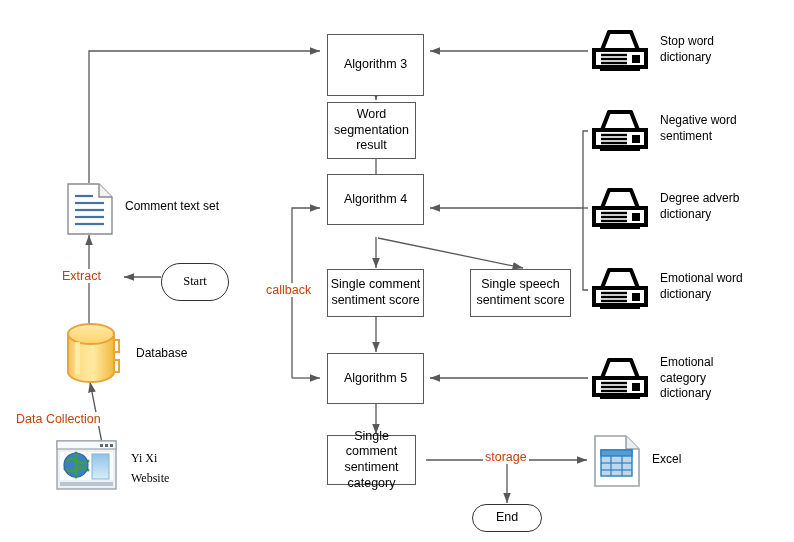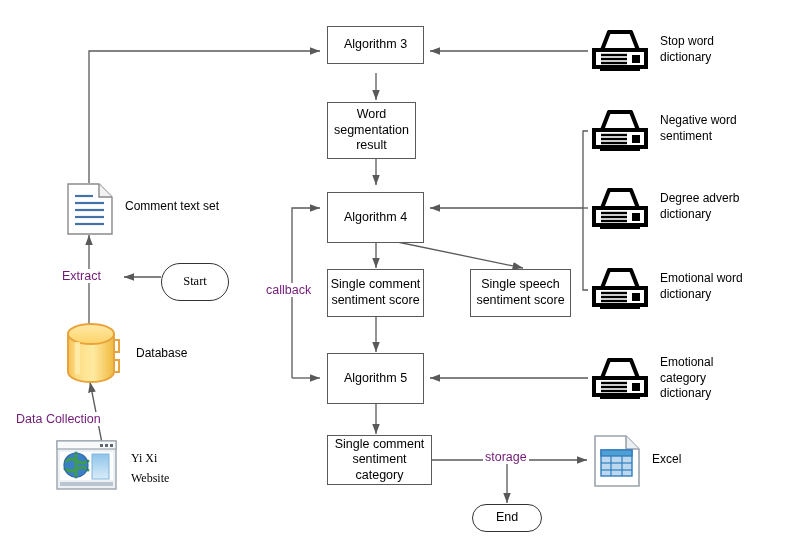--- a/index.html
+++ b/index.html
@@ -43,21 +43,21 @@
     position: absolute;
     color: #000;
     font-size: 12px;
     line-height: 1.3;
     white-space: pre-line;
     background: transparent;
   }
   .edge-label {
     position: absolute;
     font-size: 12.5px;
-    color: #701a75;
+    color: #c2410c;
     background: #ffffff;
     padding: 0 2px;
     white-space: nowrap;
   }
   .icon {
     position: absolute;
   }
   .icon svg { display: block; }
 </style>
 </head>
@@ -119,37 +119,37 @@
     <path d="M507,460 L507,503" marker-end="url(#arrow)"></path>
 
     <path d="M161,277 L124,277" marker-end="url(#arrow)"></path>
 
     <path d="M89,325 L89,235" marker-end="url(#arrow)"></path>
 
     <path d="M102,443 L90,382" marker-end="url(#arrow)"></path>
   </g>
 </svg>
 
-<div class="node box" style="left:327px;top:26px;width:97px;height:38px;">Algorithm 3</div>
+<div class="node box" style="left:327px;top:34px;width:97px;height:62px;">Algorithm 3</div>
 
 <div class="node box" style="left:327px;top:102px;width:89px;height:57px;">Word
 segmentation
 result</div>
 
-<div class="node box" style="left:327px;top:192px;width:97px;height:51px;">Algorithm 4</div>
+<div class="node box" style="left:327px;top:174px;width:97px;height:51px;">Algorithm 4</div>
 
 <div class="node box" style="left:327px;top:269px;width:97px;height:48px;">Single comment
 sentiment score</div>
 
 <div class="node box" style="left:470px;top:269px;width:101px;height:48px;">Single speech
 sentiment score</div>
 
 <div class="node box" style="left:327px;top:353px;width:97px;height:51px;">Algorithm 5</div>
 
-<div class="node box" style="left:327px;top:435px;width:105px;height:50px;">Single comment
+<div class="node box" style="left:327px;top:435px;width:89px;height:50px;">Single comment
 sentiment
 category</div>
 
 <div class="node terminal" style="left:161px;top:263px;width:68px;height:38px;font-family:Liberation Serif, serif;">Start</div>
 
 <div class="node terminal" style="left:472px;top:504px;width:70px;height:28px;">End</div>
 
 <div class="edge-label" style="left:60px;top:269px;">Extract</div>
 
 <div class="edge-label" style="left:14px;top:412px;">Data Collection</div>

